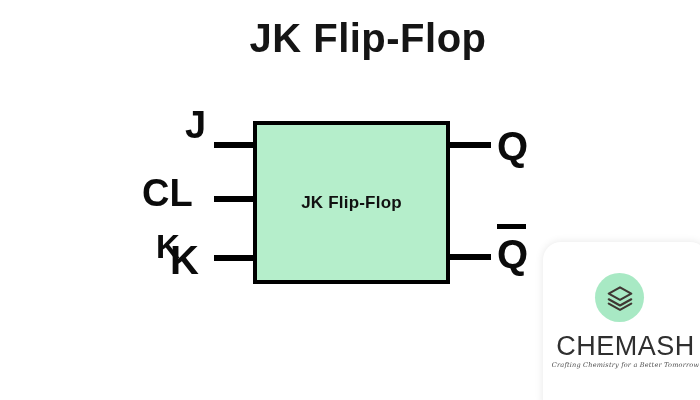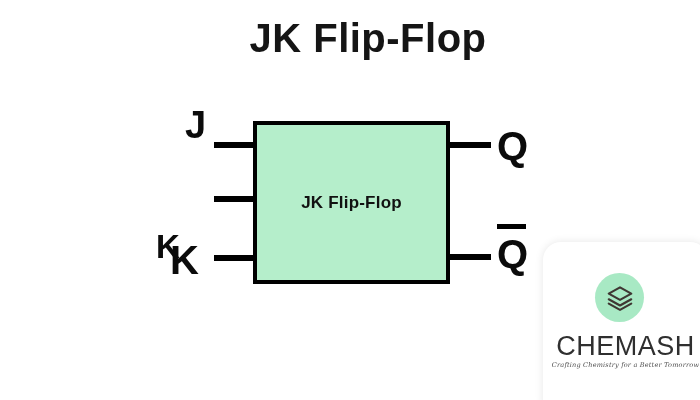--- a/index.html
+++ b/index.html
@@ -61,20 +61,21 @@
   }
 </style>
 </head>
 <body>
 
 <div class="canvas">
 
   <div class="page-title">JK Flip-Flop</div>
 
   <div class="pin pin-j">J</div>
+  <div class="pin pin-cl">CL</div>
   <div class="pin pin-k1">K</div>
   <div class="pin pin-k2">K</div>
 
   <div class="wire wire-j"></div>
   <div class="wire wire-cl"></div>
   <div class="wire wire-k"></div>
   <div class="wire wire-q"></div>
   <div class="wire wire-qb"></div>
 
   <div class="ff-box">

